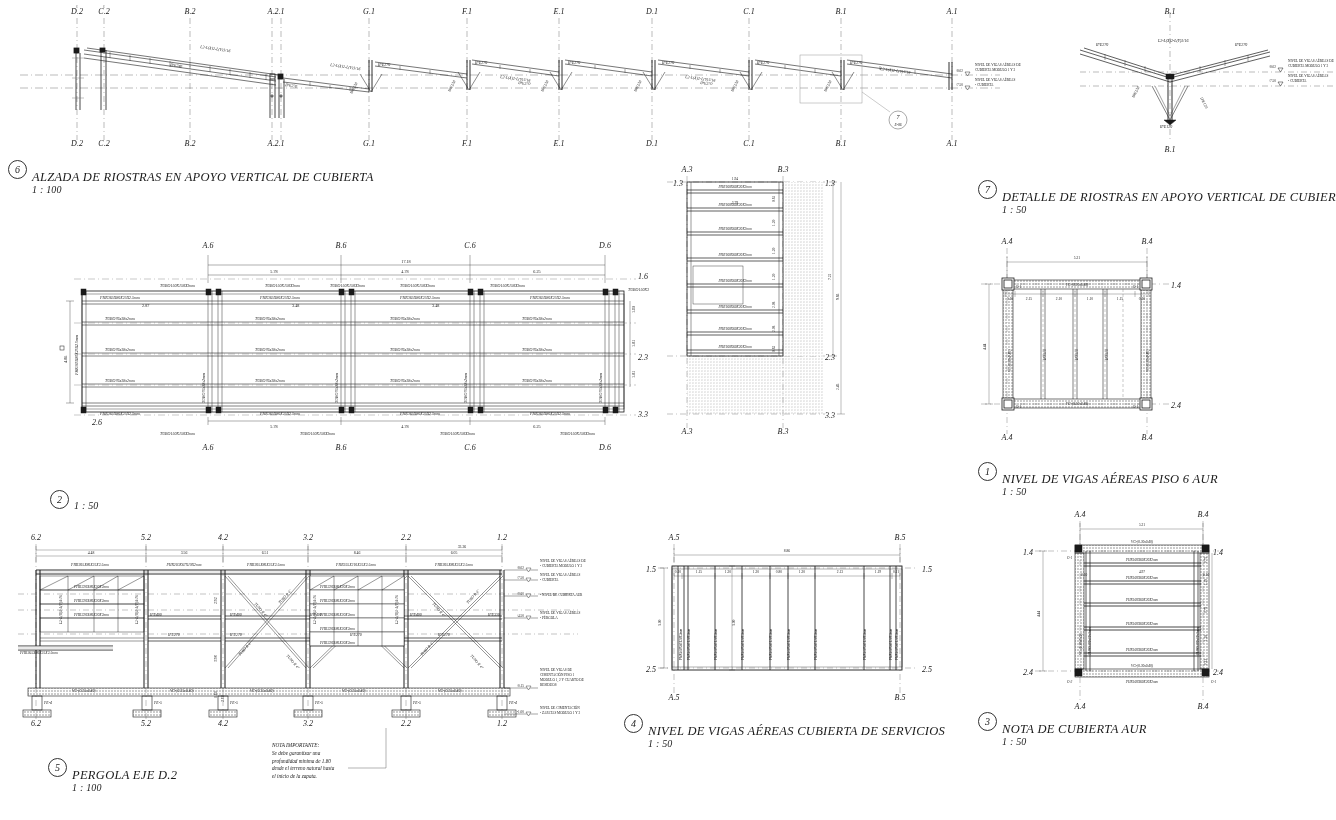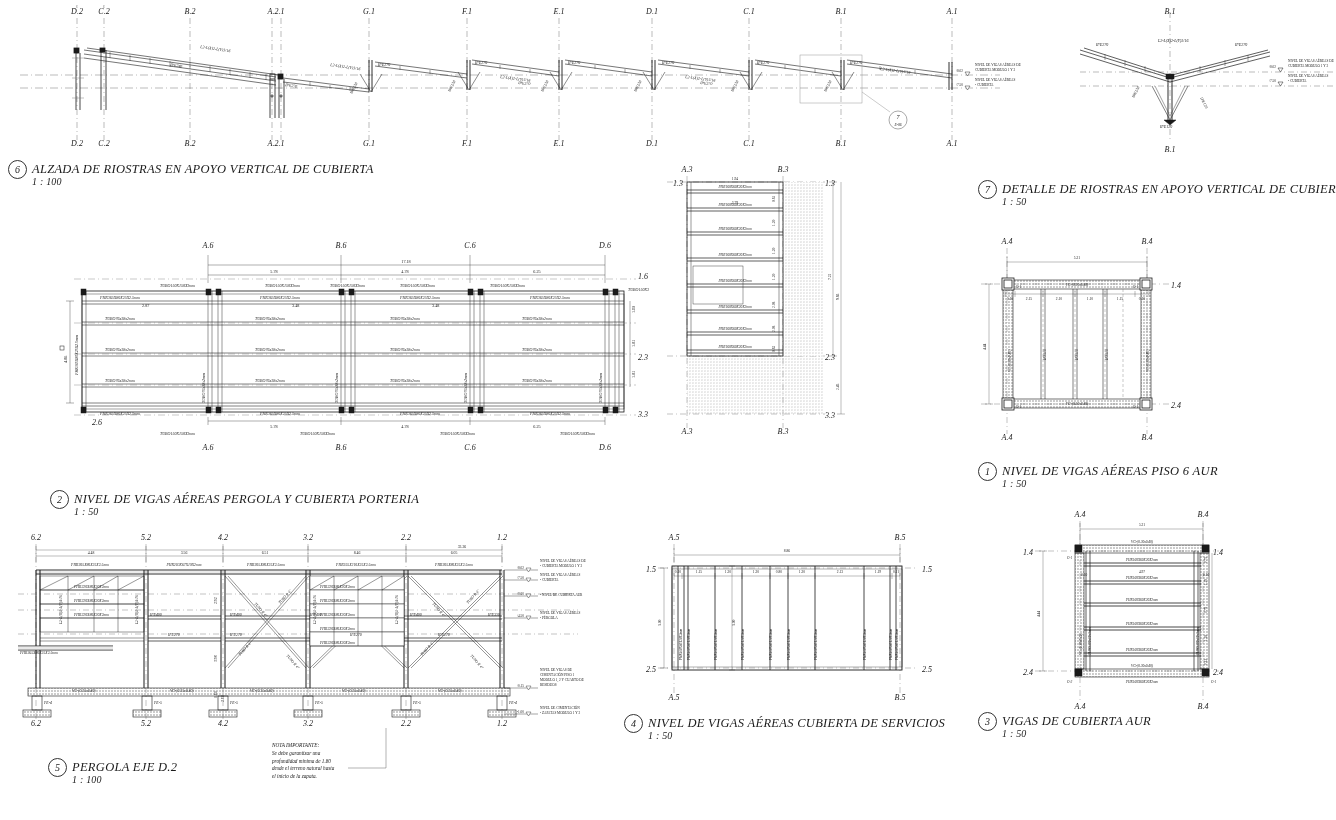--- a/index.html
+++ b/index.html
@@ -8,21 +8,21 @@
   .sheet{position:absolute;inset:0;padding-left:15px;}
   .abs{position:absolute;}
   svg{display:block;overflow:visible;}
   text{font-family:"Liberation Serif",serif;fill:#1a1a1a;}
   .ttl{font-style:italic;font-size:12.5px;letter-spacing:.3px;white-space:nowrap;}
   .scl{font-style:italic;font-size:10px;letter-spacing:.2px;}
   .bub{width:17px;height:17px;border:1px solid #333;border-radius:50%;
        display:flex;align-items:center;justify-content:center;
        font-style:italic;font-size:10px;background:#fff;}
   .titleblock{display:flex;align-items:flex-start;gap:5px;}
-  .tb-txt{display:flex;flex-direction:column;line-height:1.15;margin-top:2px;}
+  .tb-txt{display:flex;flex-direction:column;line-height:1.15;margin-top:10px;}
   .note{position:absolute;font-style:italic;font-size:5.2px;line-height:1.5;
         width:92px;color:#1a1a1a;}
 </style>
 </head>
 <body>
 
 <div class="sheet">
 
 <svg class="abs" style="left:0px;top:0px;" width="1000" height="155">
   <g stroke="#1a1a1a" fill="none" stroke-width="0.5">
@@ -558,21 +558,20 @@
     <text transform="translate(110,192) rotate(-90)">0.62</text>
     <text transform="translate(166,120) rotate(-90)">7.22</text>
     <text transform="translate(174,140) rotate(-90)">9.66</text>
     <text transform="translate(174,230) rotate(-90)">2.45</text>
   </g>
 </svg>
 
 <div class="abs titleblock" style="left:50px;top:490px;">
   <div class="bub">2</div>
   <div class="tb-txt">
-    <span class="ttl">NIVEL DE VIGAS AÉREAS PERGOLA Y CUBIERTA PORTERIA</span>
     <span class="scl">1 : 50</span>
   </div>
 </div>
 
 <svg class="abs" style="left:975px;top:232px;" width="250" height="215">
   <g stroke="none" font-size="8" font-style="italic">
     <text x="32" y="12" text-anchor="middle">A.4</text>
     <text x="172" y="12" text-anchor="middle">B.4</text>
     <text x="32" y="208" text-anchor="middle">A.4</text>
     <text x="172" y="208" text-anchor="middle">B.4</text>
@@ -1141,18 +1140,18 @@
     <text transform="translate(232,136) rotate(-90)">1.18</text>
     <text transform="translate(232,160) rotate(-90)">0.32</text>
     <text x="106" y="71">0.10</text>
     <text x="228" y="71">0.10</text>
   </g>
 </svg>
 
 <div class="abs titleblock" style="left:978px;top:712px;">
   <div class="bub">3</div>
   <div class="tb-txt">
-    <span class="ttl">VIGAS DE CUBIERTA AUR</span>
+    <span class="ttl">NOTA DE CUBIERTA AUR</span>
     <span class="scl">1 : 50</span>
   </div>
 </div>
 
 </div>
 
 </body></html>

